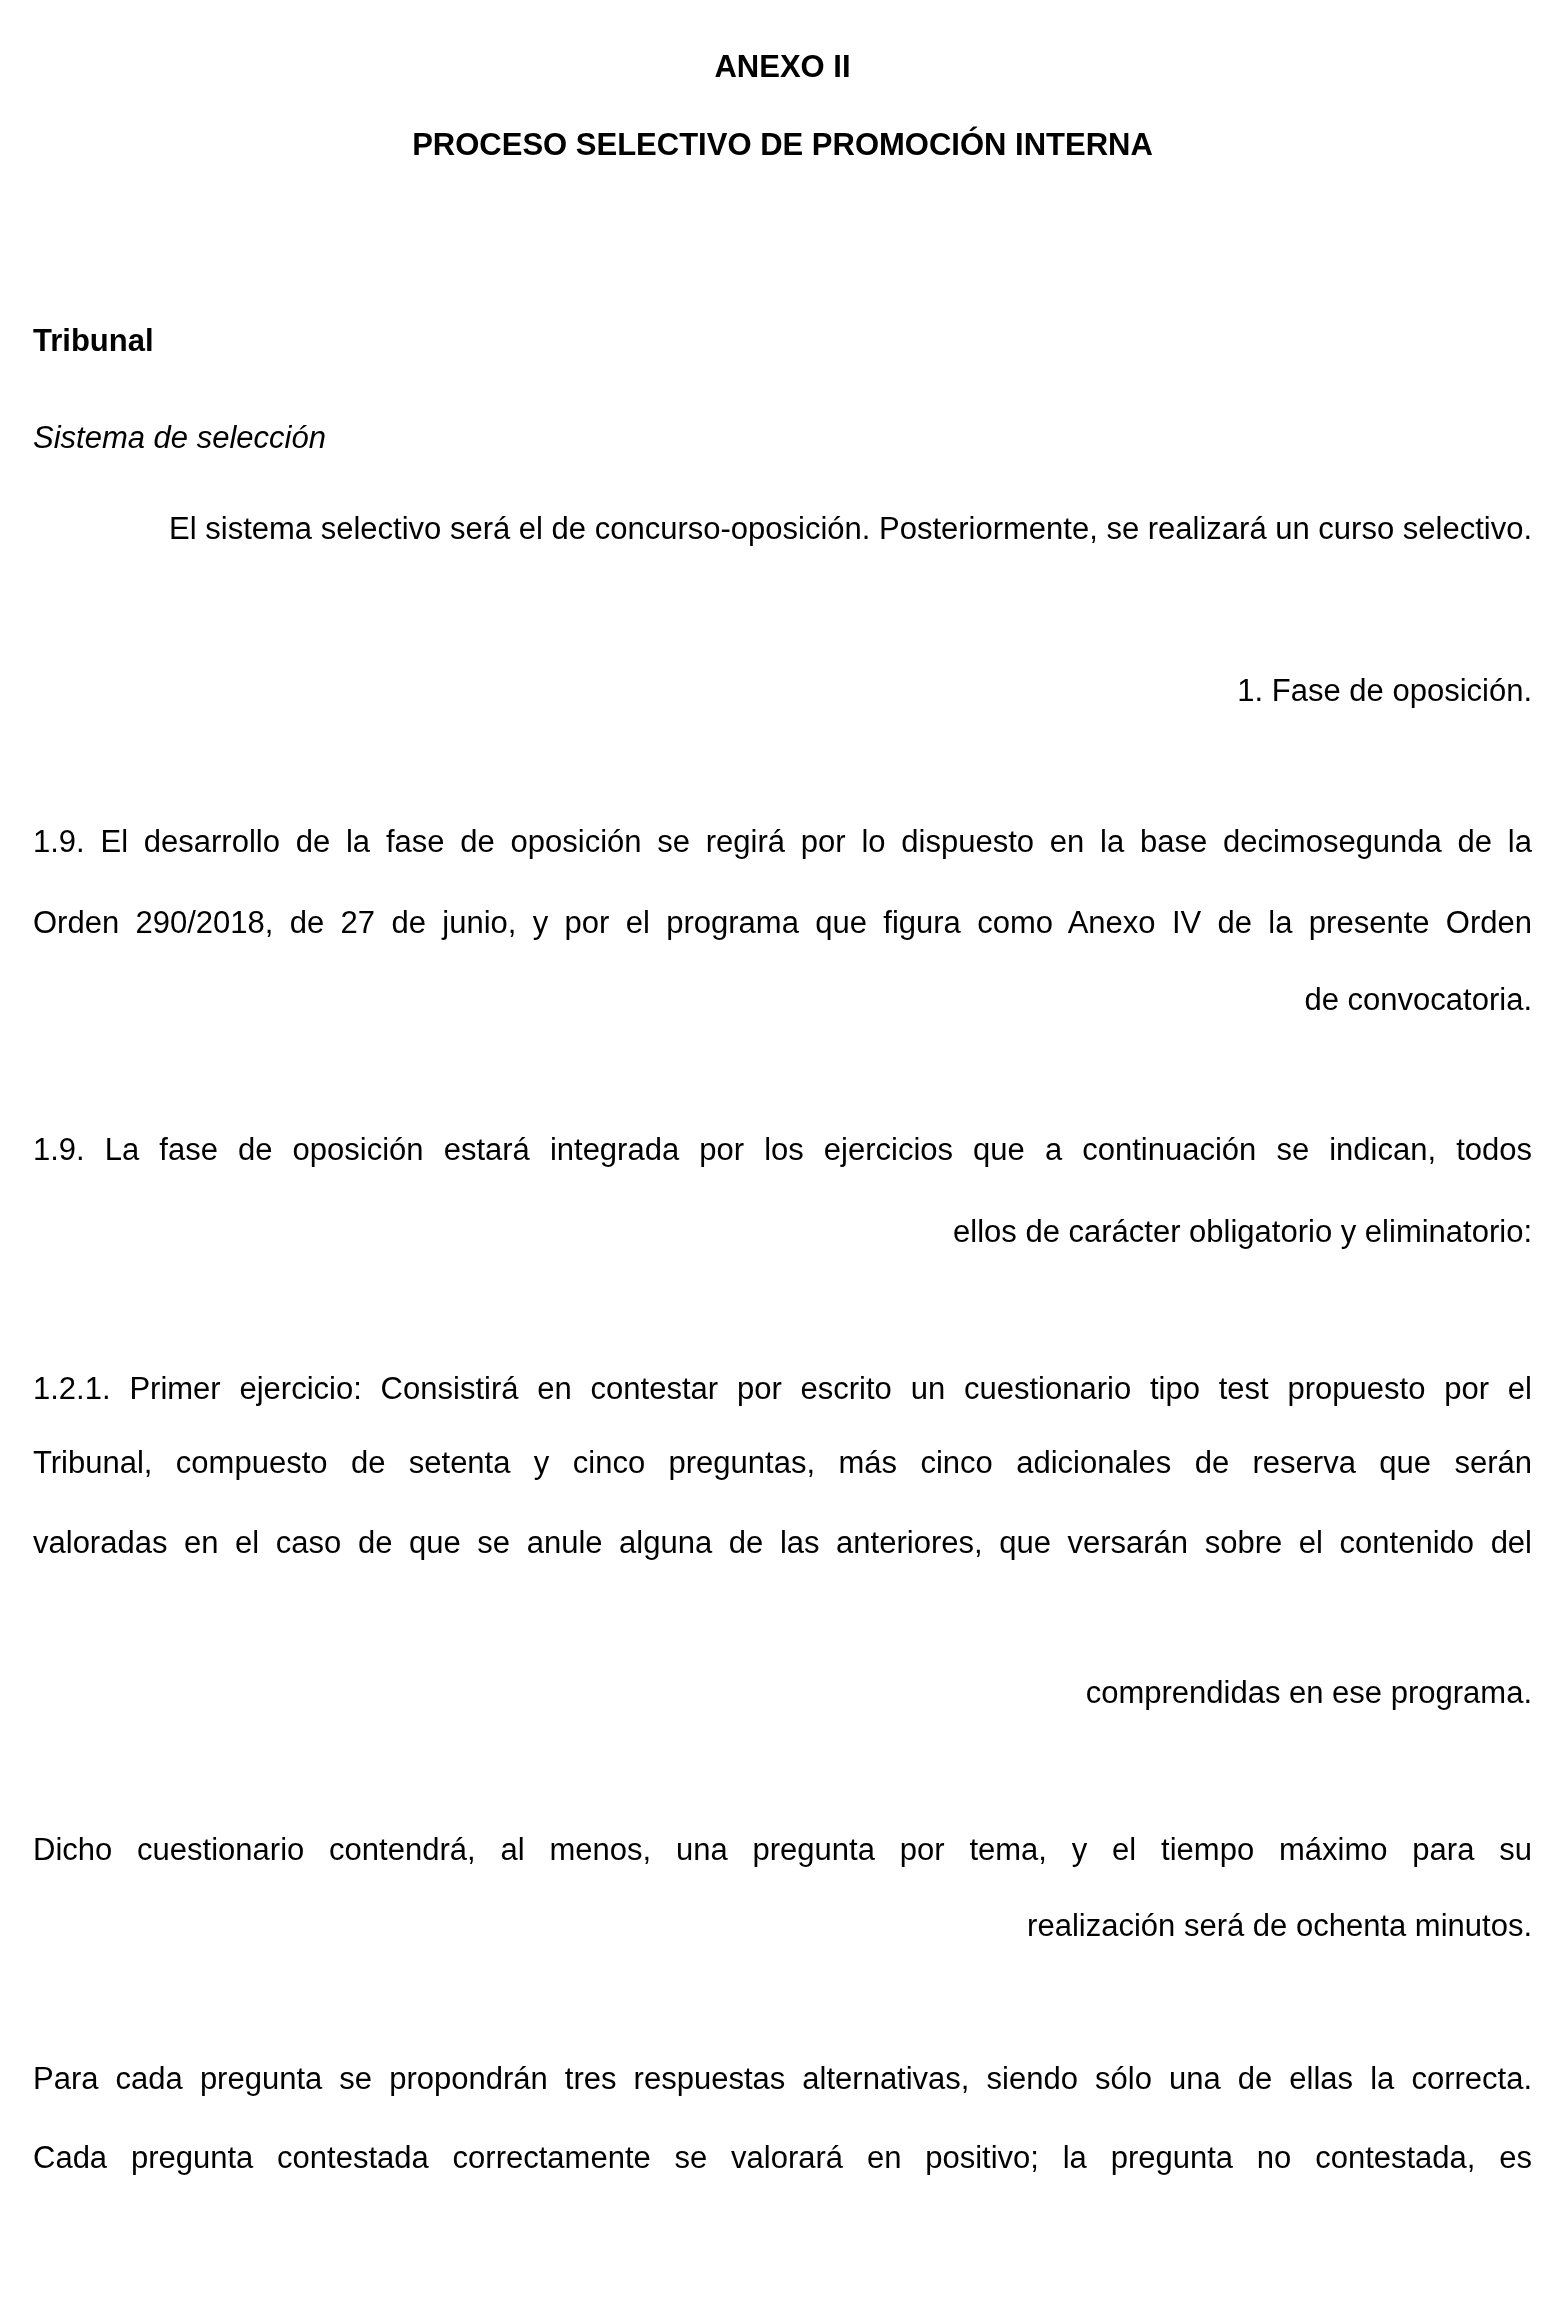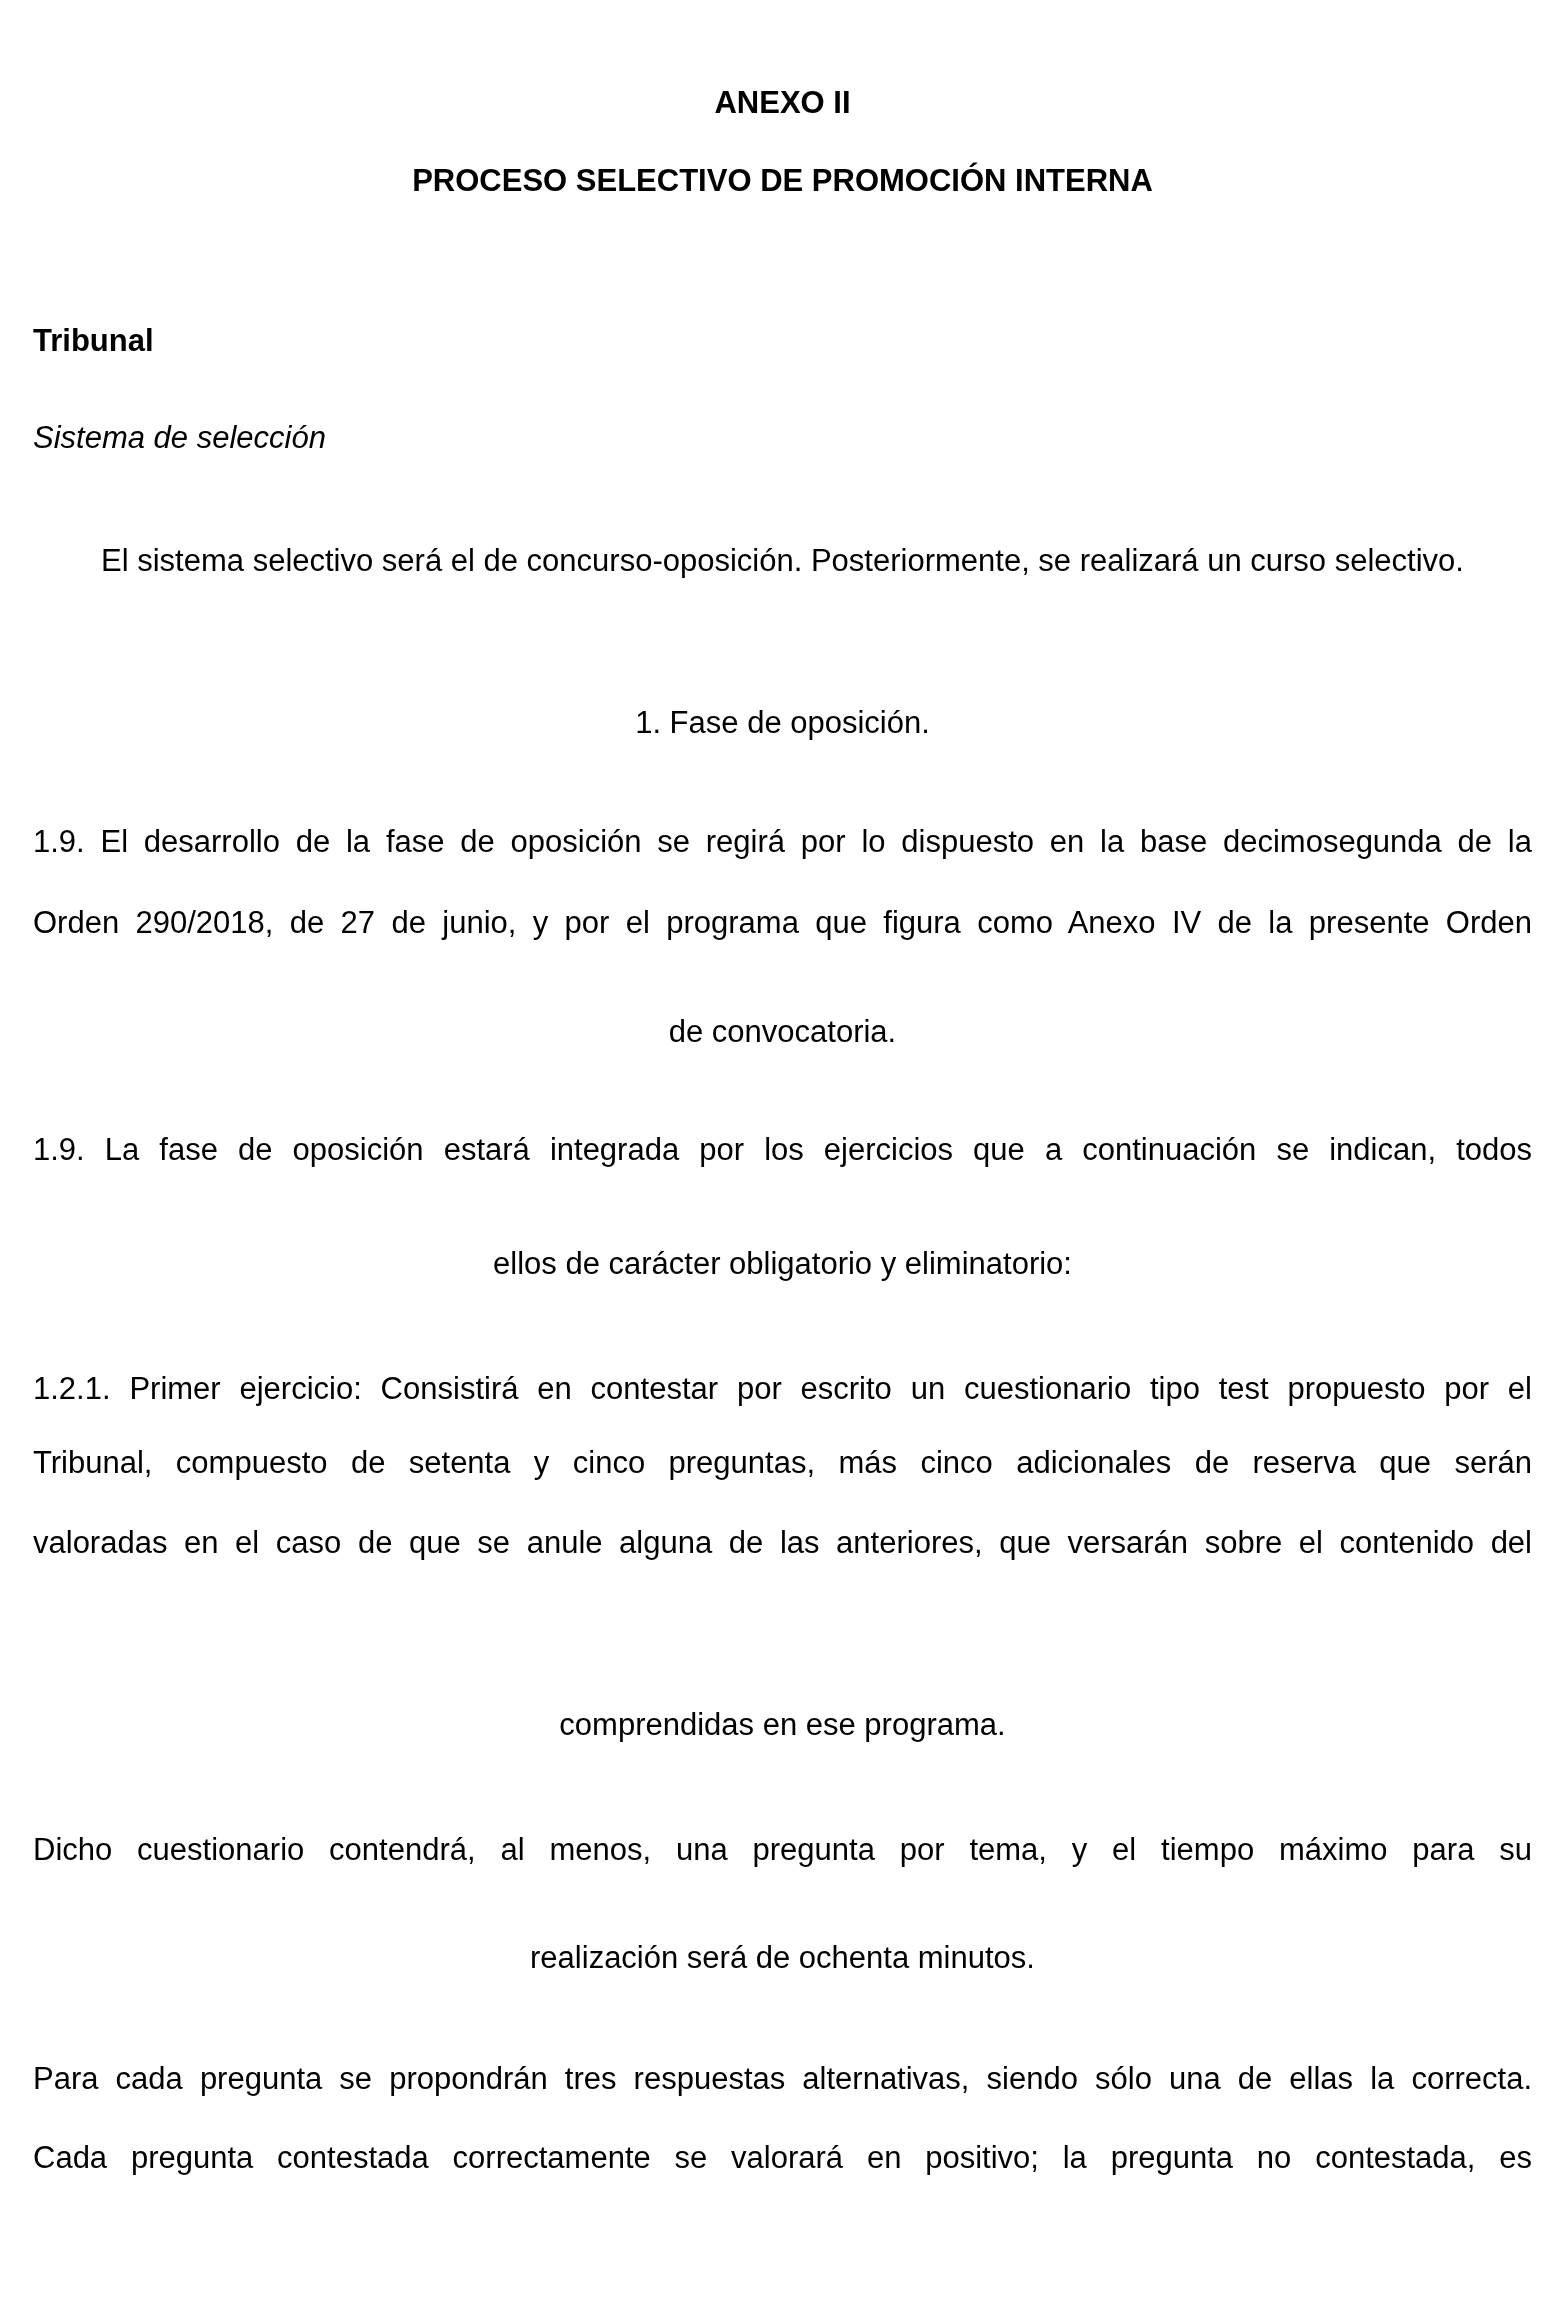--- a/index.html
+++ b/index.html
@@ -18,27 +18,27 @@
     overflow: hidden;
   }
   .line {
     position: absolute;
     left: 33px;
     right: 31px;
     line-height: 44px;
     height: 44px;
   }
   
-  .t  { font-weight: bold; text-align: center; white-space: nowrap; margin-top: 36px; }
+  .t  { font-weight: bold; text-align: center; white-space: nowrap; }
   
   .hb { font-weight: bold; white-space: nowrap; }
   
   .hi { font-style: italic; white-space: nowrap; margin-top: 24px; }
   
-  .n  { text-align: center; white-space: nowrap; margin-top: 32px; }
+  .n  { text-align: right; white-space: nowrap; }
   
   .j  { text-align: justify; text-align-last: justify; white-space: nowrap; }
 </style>
 </head>
 <body>
 
 <div class="page">
 
   <div class="line t" style="top:45px">ANEXO II</div>
   <div class="line t" style="top:123px">PROCESO SELECTIVO DE PROMOCIÓN INTERNA</div>

